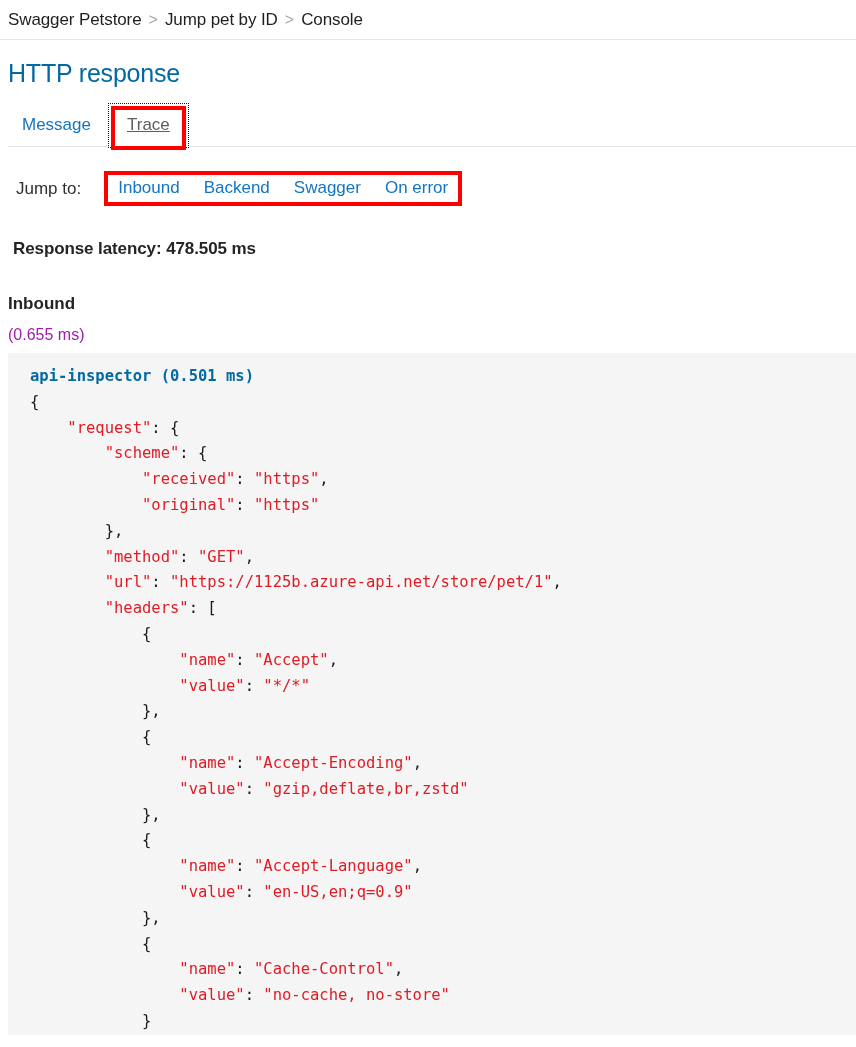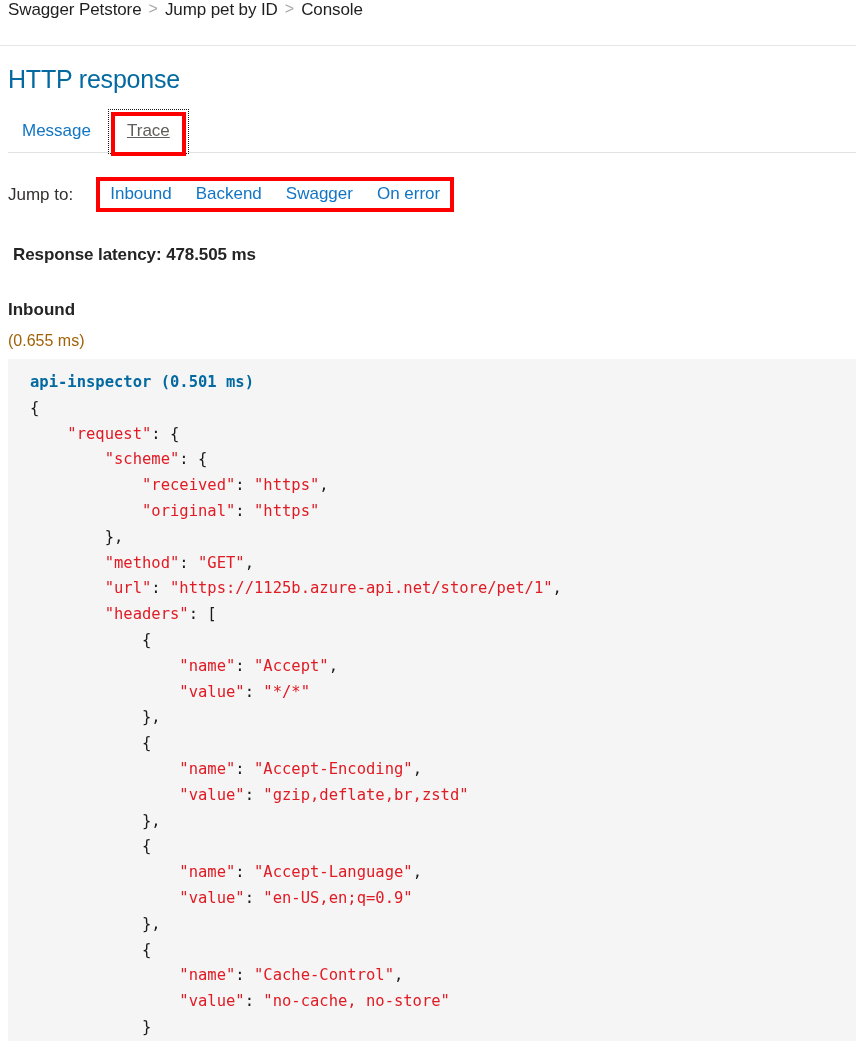--- a/index.html
+++ b/index.html
@@ -13,25 +13,25 @@
     height: 1047px;
     position: relative;
     overflow: hidden;
     font-family: "Liberation Sans", sans-serif;
     color: #323130;
     -webkit-font-smoothing: antialiased;
   }
 
   
   .breadcrumb {
-    height: 46px;
+    height: 40px;
     box-sizing: border-box;
     padding: 0 0 0 8px;
     display: flex;
-    align-items: flex-start;
+    align-items: center;
     font-size: 17px;
     color: #1f1f1f;
     border-bottom: 1px solid #e6e6e6;
     white-space: nowrap;
   }
   .crumb {
     color: #1f1f1f;
     letter-spacing: -0.1px;
   }
   .crumb-sep {
@@ -100,21 +100,21 @@
     bottom: 0;
     height: 1px;
     background: #e1e1e1;
     z-index: 1;
   }
 
   
   .jumpto-row {
     display: flex;
     align-items: center;
-    padding-left: 8px;
+    padding-left: 16px;
     margin-top: 24px;
     position: relative;
   }
   .jumpto-label {
     font-size: 17px;
     color: #323130;
     margin-right: 23px;
     white-space: nowrap;
   }
   .jumplinks {
@@ -152,21 +152,21 @@
     padding: 30px 0 0 8px;
     font-size: 17px;
     font-weight: bold;
     color: #242424;
   }
   .section-time {
     margin: 0;
     padding: 12px 6px 0 8px;
     font-size: 16px;
     font-weight: 400;
-    color: #a16207;
+    color: #a21caf;
   }
 
   
   .codeblock {
     margin: 9px 0 0 8px;
     background: #f5f5f5;
     padding: 11px 0 0 0;
     min-height: 200px;
   }
   .codeblock pre {

